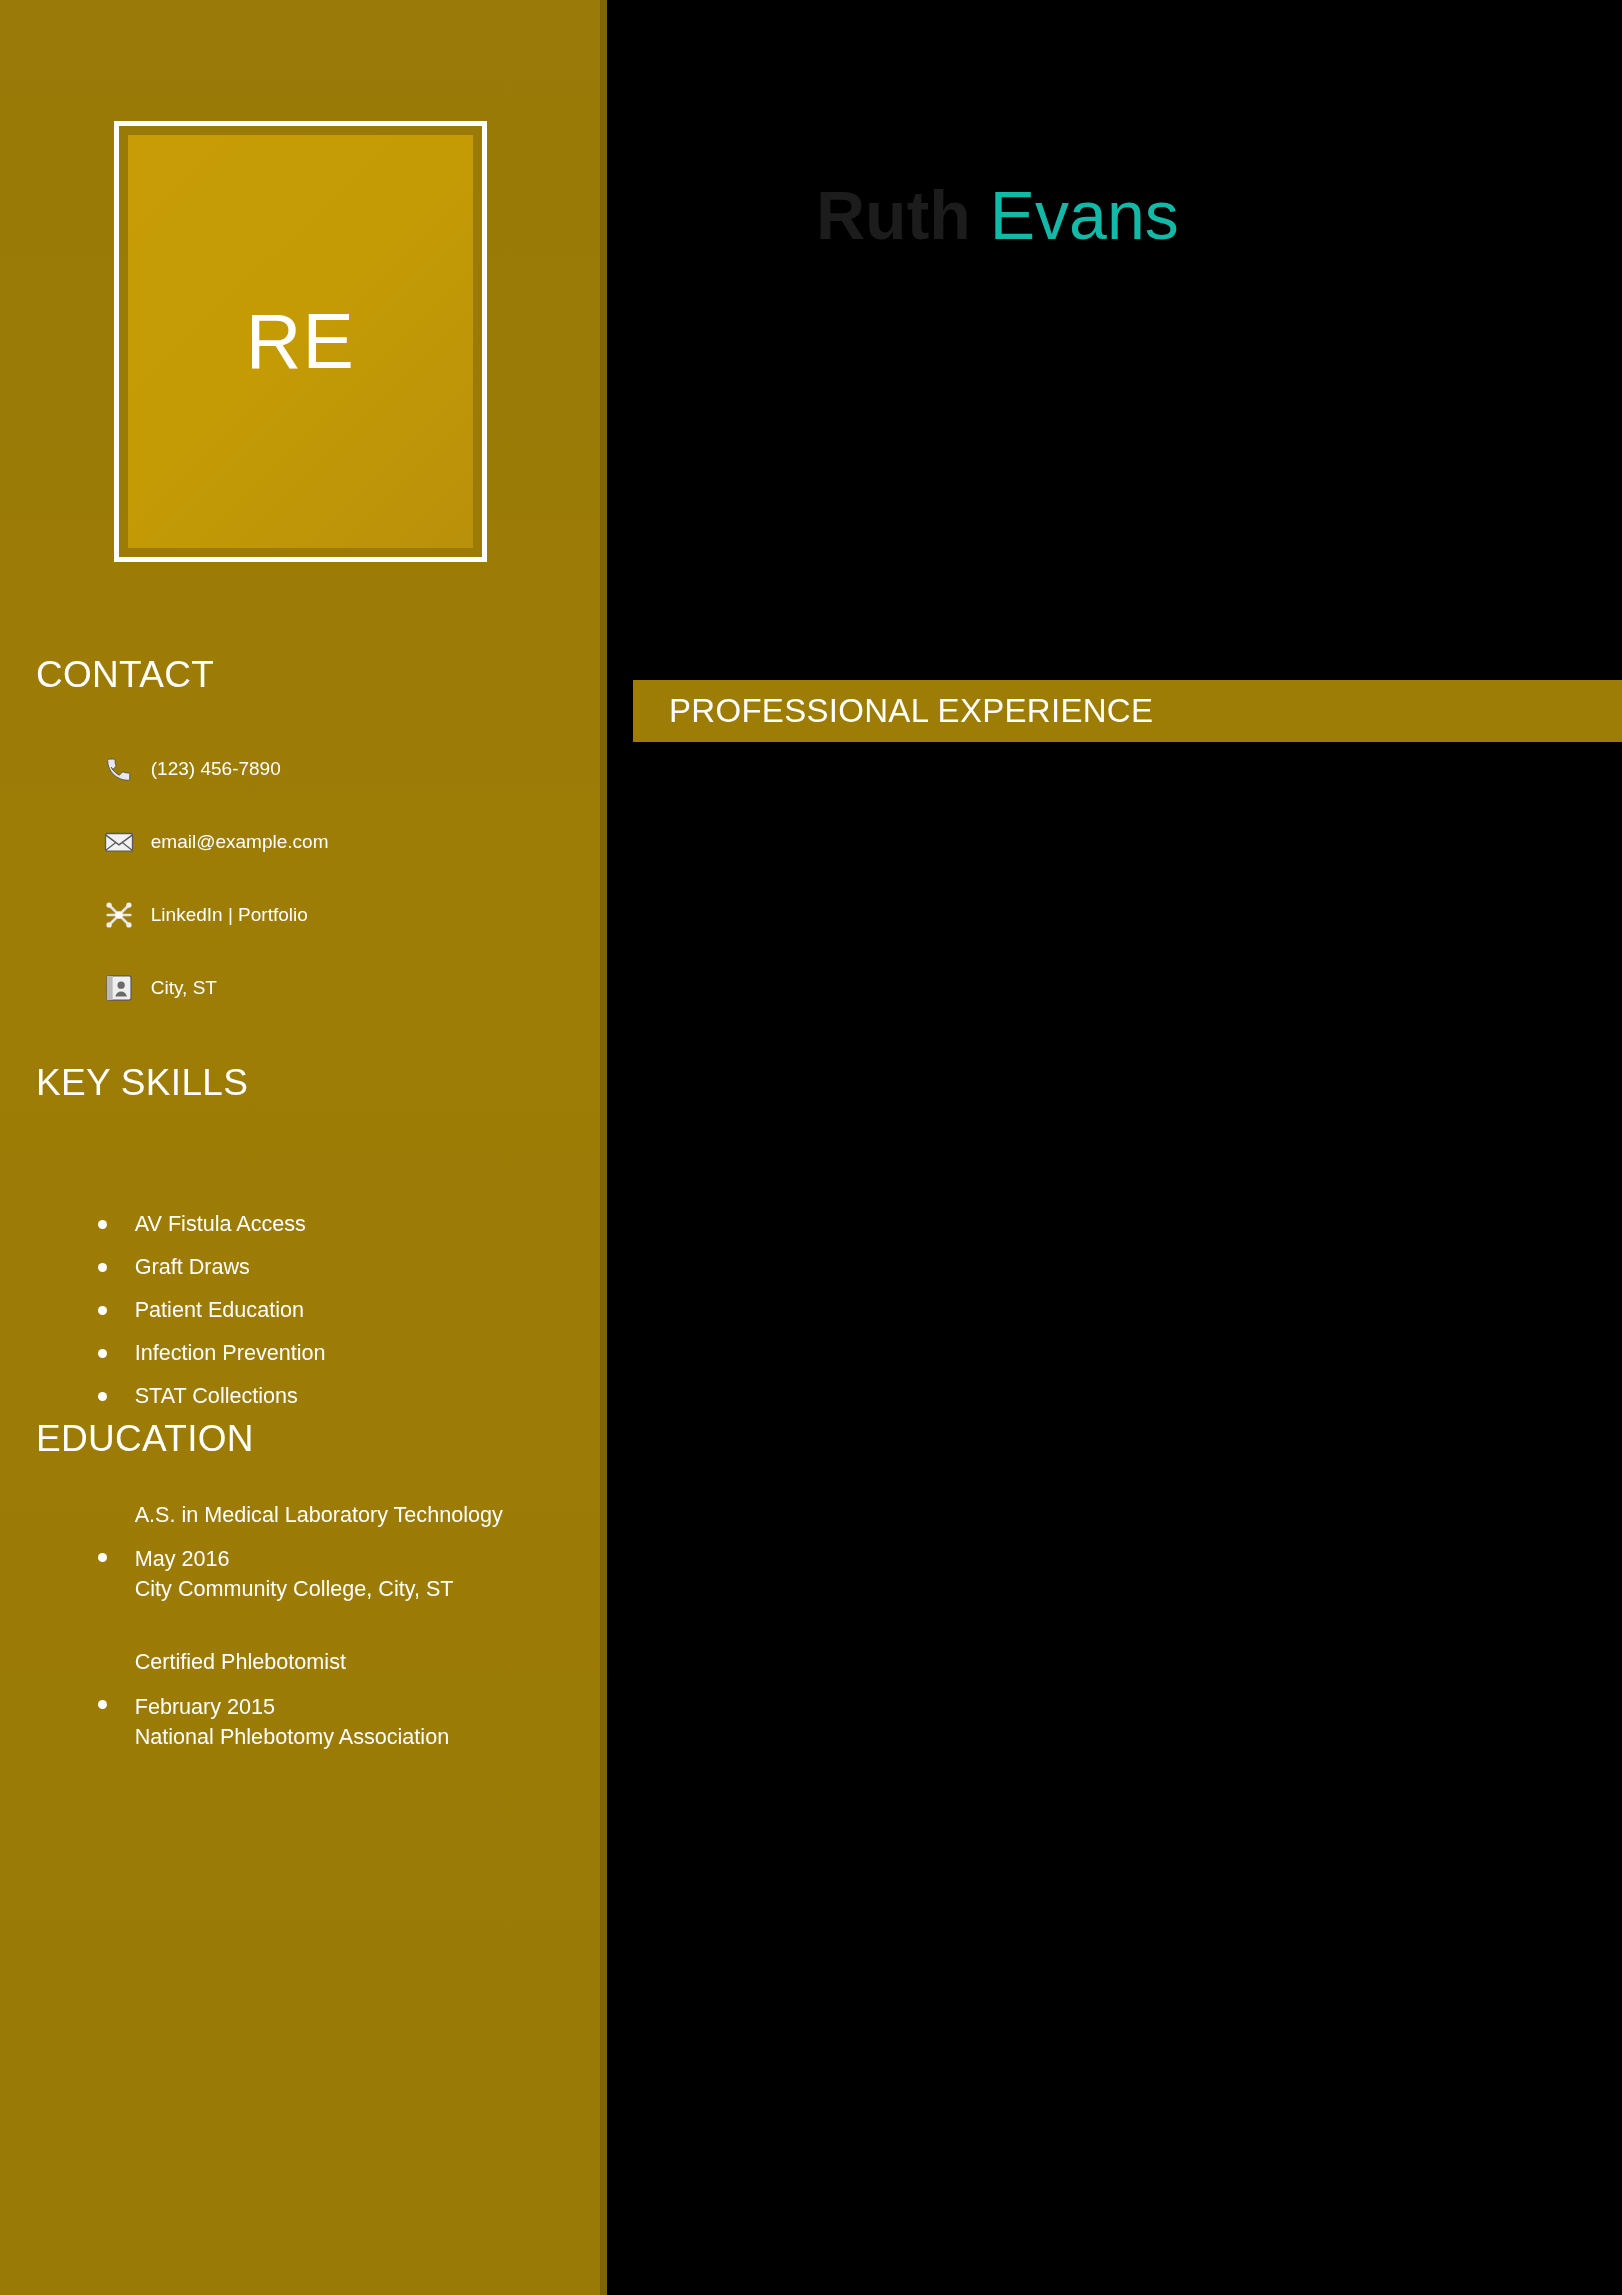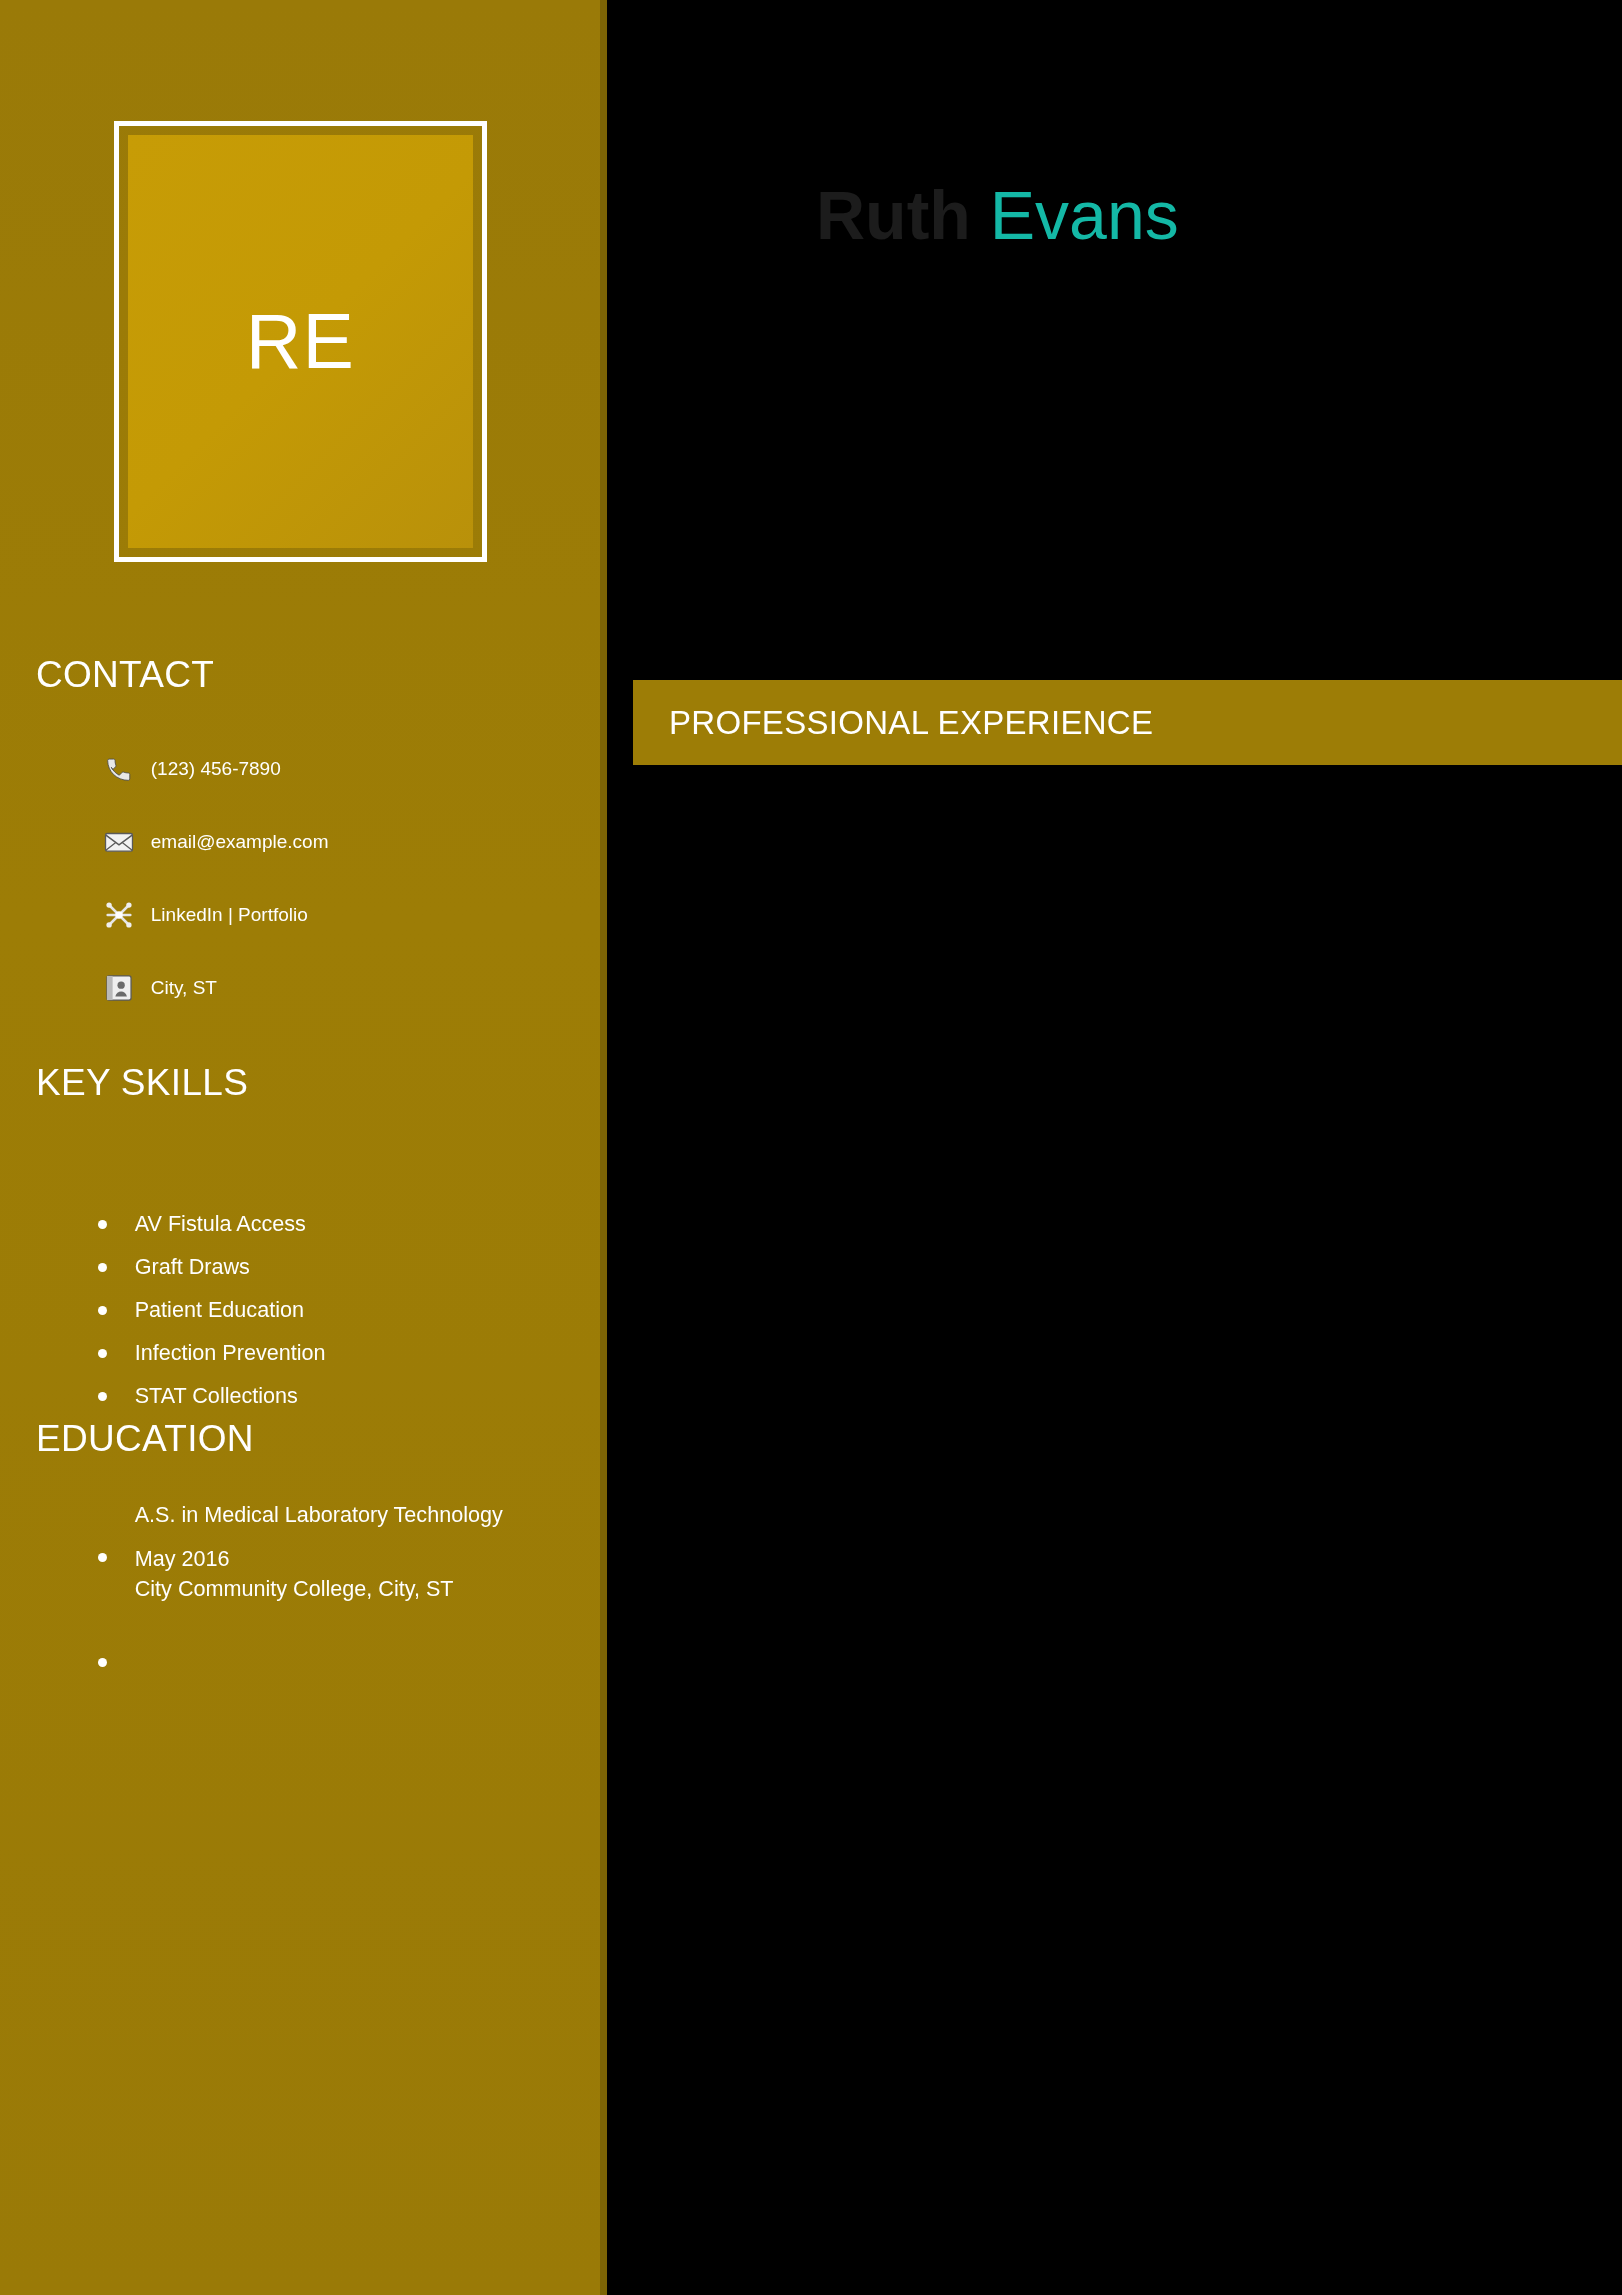--- a/index.html
+++ b/index.html
@@ -168,21 +168,21 @@
   .name-last {
     font-weight: 400;
     color: #14b8a6;
   }
 
   .section-band {
     position: absolute;
     left: 26px;
     top: 680px;
     width: 990px;
-    height: 85px;
+    height: 62px;
     background: #9d7d06;
     display: flex;
     align-items: center;
   }
   .section-band-label {
     color: #ffffff;
     font-size: 33px;
     letter-spacing: 0.3px;
     margin-left: 36px;
     white-space: nowrap;
@@ -294,20 +294,25 @@
         <span class="bullet-dot"></span>
         <span>
           <span class="bullet-text">A.S. in Medical Laboratory Technology</span>
           <div class="edu-sub">May 2016</div>
           <div class="edu-sub" style="margin-top:0;">City Community College, City, ST</div>
         </span>
       </div>
 
       <div class="bullet-item edu-item">
         <span class="bullet-dot"></span>
+        <span>
+          <span class="bullet-text">Certified Phlebotomist</span>
+          <div class="edu-sub">February 2015</div>
+          <div class="edu-sub" style="margin-top:0;">National Phlebotomy Association</div>
+        </span>
       </div>
     </div>
   </div>
 
   <div class="sidebar-accent-edge"></div>
 
   <div class="right-col">
 
     <div class="name-block">
       <span class="name-first">Ruth</span><span>&nbsp;</span><span class="name-last">Evans</span>

